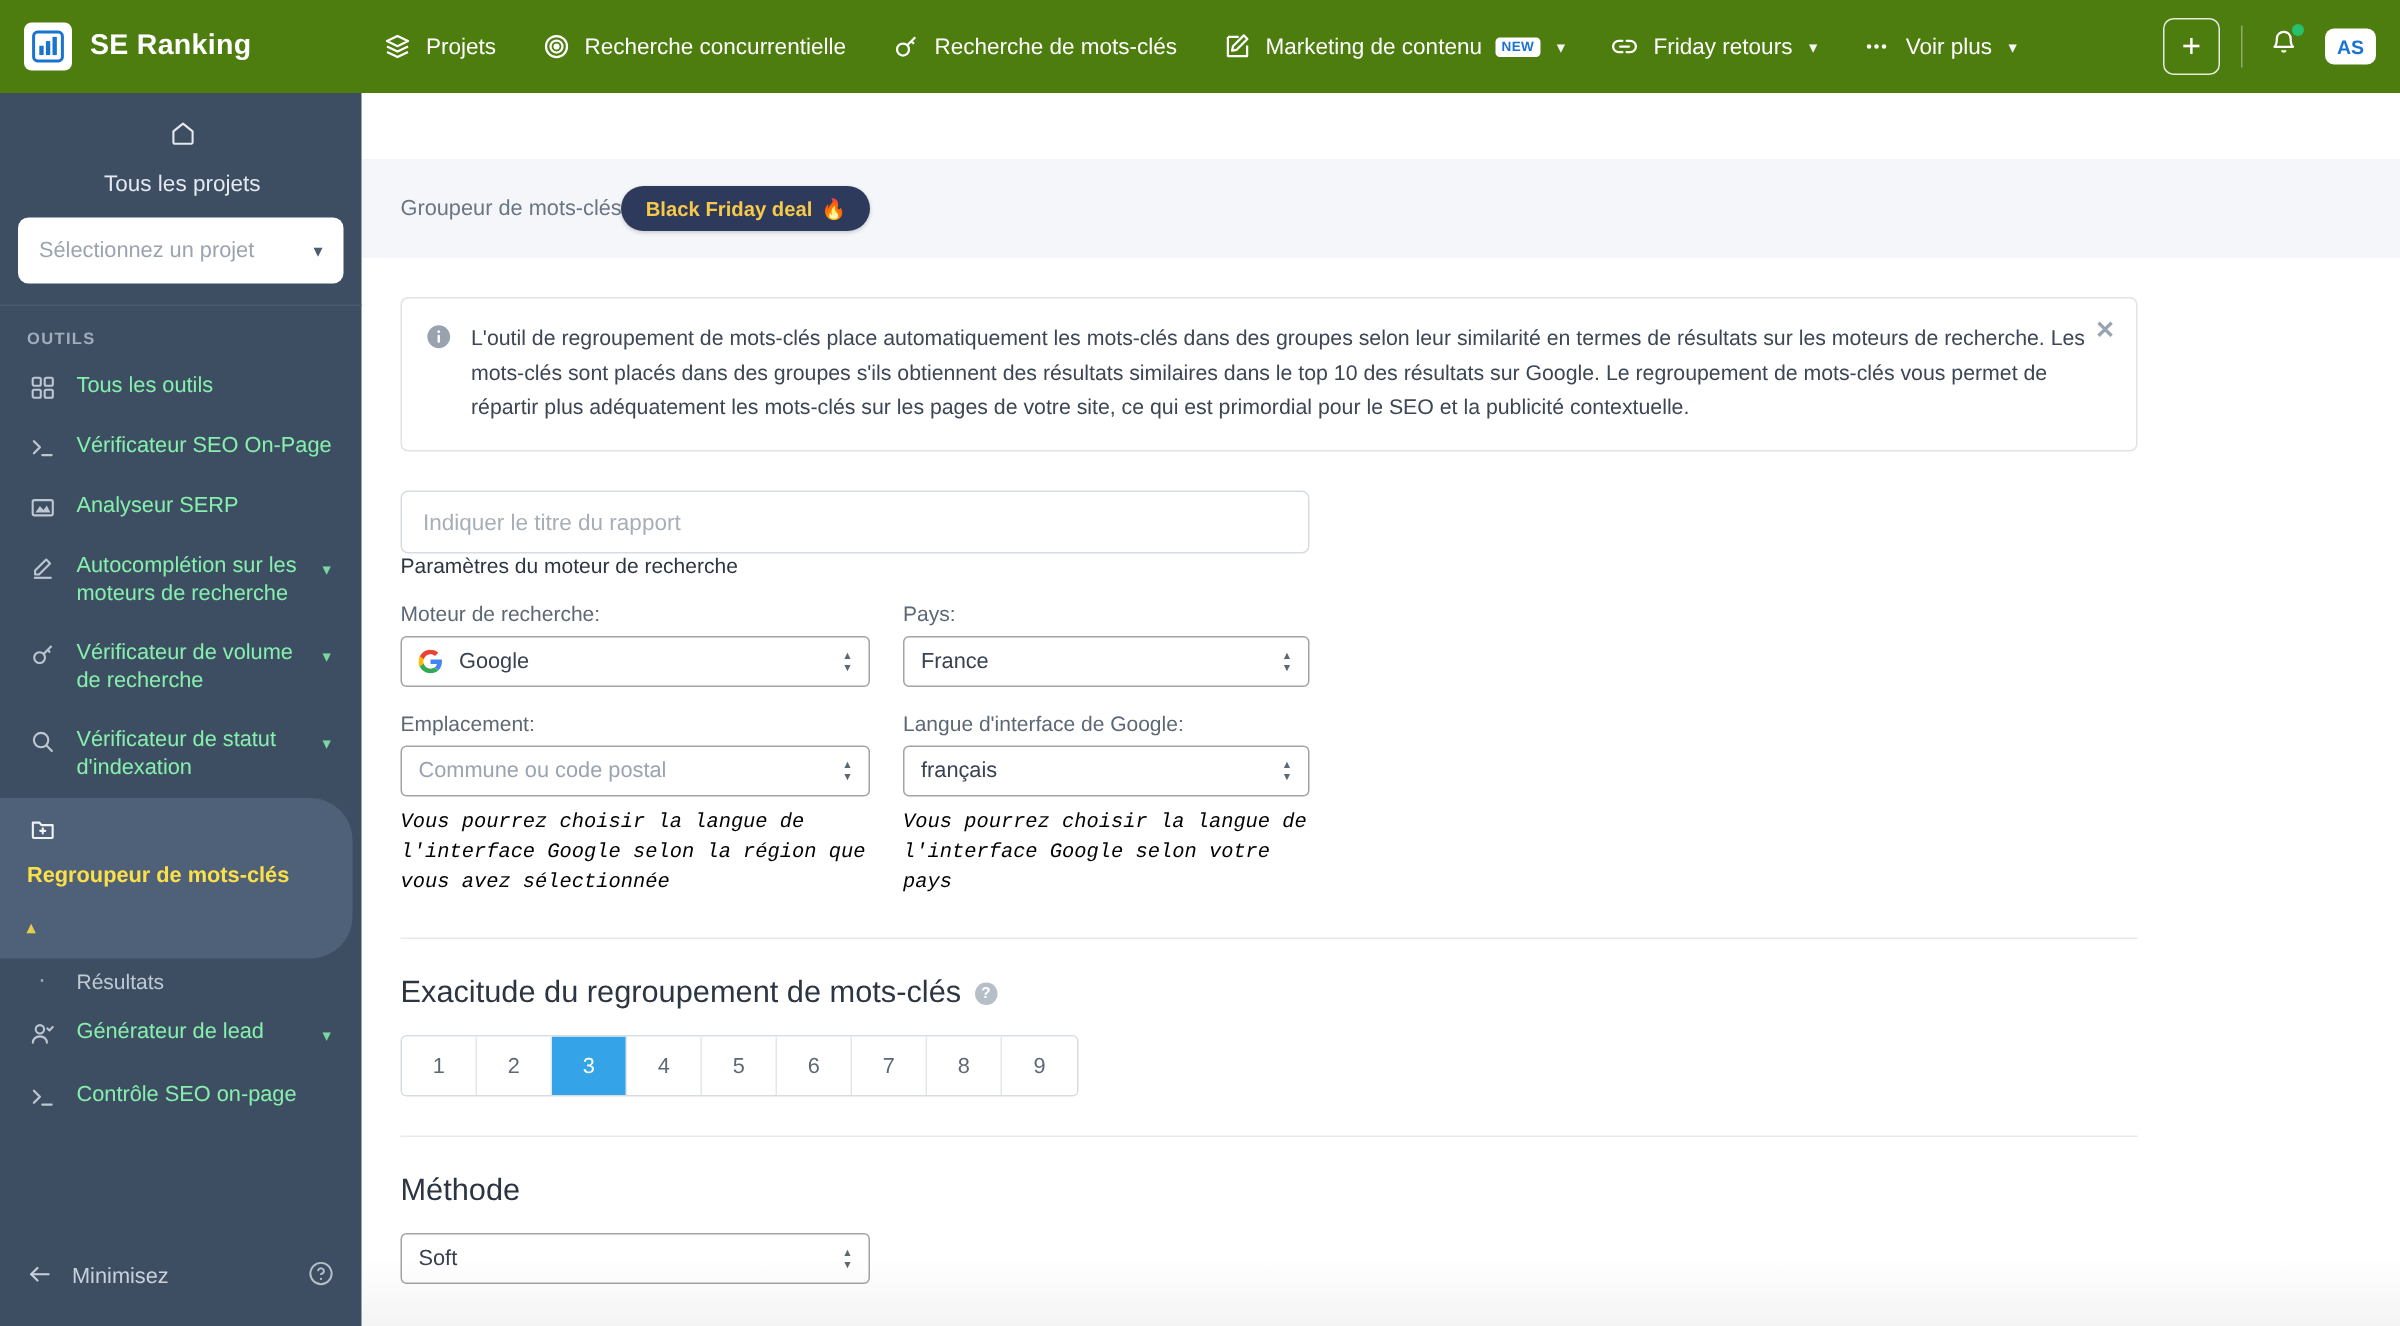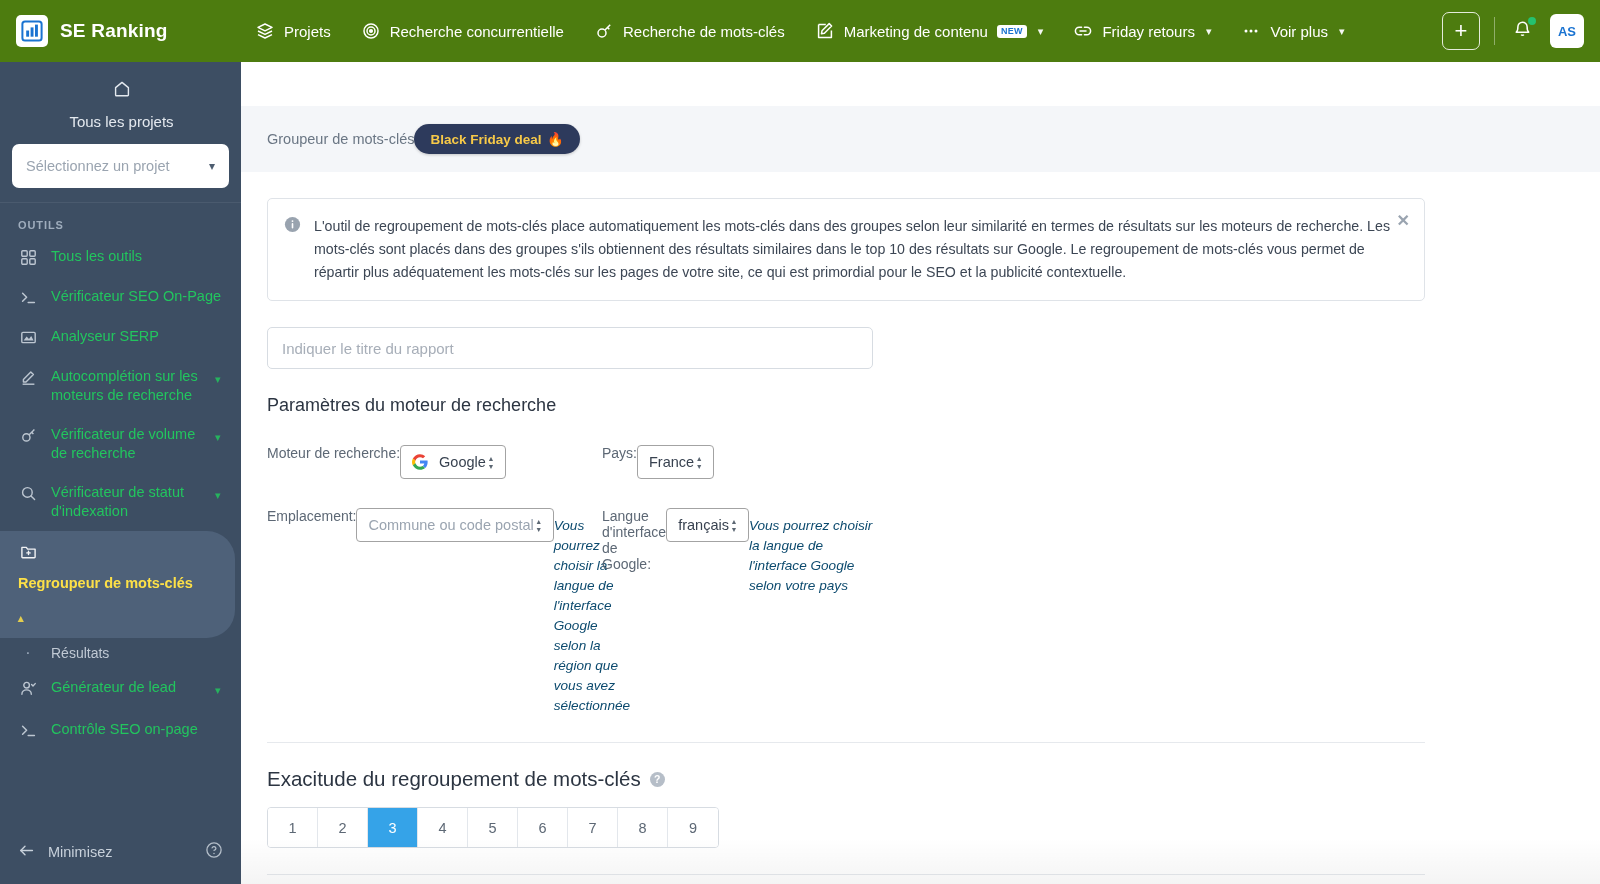--- a/index.html
+++ b/index.html
@@ -50,21 +50,21 @@
     border-radius: 7px; display:flex; align-items:center; justify-content:center;
     cursor:pointer; font-size:22px; line-height:1; font-weight:300;
   }
   .vdiv { width:1px; height:28px; background: rgba(255,255,255,.38); }
   .bell-wrap { position:relative; cursor:pointer; padding:2px 4px; }
   .bell-dot {
     position:absolute; top:-1px; right:0px; width:8px; height:8px;
     border-radius:50%; background:#25c16f;
   }
   .avatar {
-    width:34px; height:34px; border-radius:6px; background:#fff; color:#1a73d1;
+    width:34px; height:24px; border-radius:6px; background:#fff; color:#1a73d1;
     display:flex; align-items:center; justify-content:center;
     font-size:13px; font-weight:700; cursor:pointer;
   }
 
   
   .body { flex: 1 1 auto; display:flex; min-height:0; }
 
   
   .sidebar {
     width: 241px; flex: 0 0 241px; background: #3d4e63;
@@ -87,21 +87,21 @@
   .project-select .chev { color:#4d5d70; font-size:12px; }
 
   .tools-label {
     font-size:11px; letter-spacing:.9px; font-weight:700; color:#9fadbd;
     padding: 16px 0 6px 18px;
   }
   .nav-list { display:flex; flex-direction:column; }
   .nav-item {
     display:flex; align-items:flex-start; gap:13px;
     padding: 10px 14px 10px 18px;
-    font-size:14.5px; line-height:19px; color:#22c55e; cursor:pointer;
+    font-size:14.5px; line-height:19px; color:#86efac; cursor:pointer;
     position:relative;
   }
   .nav-item .ni-ico { flex:0 0 20px; width:20px; height:20px; display:flex; align-items:center; justify-content:center; margin-top:0px; opacity:.92; }
   .nav-item .ni-label { flex:1 1 auto; }
   .nav-item .ni-chev { flex:0 0 12px; font-size:11px; opacity:.85; margin-top:3px; }
   .nav-item.active {
     background:#4e6179; color:#fde047; font-weight:700;
     border-top-right-radius: 28px; border-bottom-right-radius: 28px;
     margin-right: 6px;
     flex-direction: column;
@@ -148,36 +148,36 @@
     cursor:pointer; line-height:1; font-weight:600;
   }
 
   .title-input {
     margin-top: 26px; width: 606px; height: 42px;
     border:1px solid #d7dce2; border-radius:5px; background:#fff;
     padding: 0 14px; font-size:15px; color:#2c3542; font-family:"Liberation Sans", sans-serif;
   }
   .title-input::placeholder { color:#a7aeb8; }
 
-  .sec-title { font-size:18px; color:#2c3542; font-weight:400; margin-top: 26px; }
+  .sec-title { font-size:14px; color:#2c3542; font-weight:400; }
 
   .grid2 { display:grid; grid-template-columns: 313px 271px; column-gap: 22px; margin-top: 16px; }
-  .fgroup { display:flex; flex-direction:row;margin-top:13px; }
+  .fgroup { display:flex; flex-direction:column; }
   .flabel { font-size:14px; color:#5d6875; margin-bottom:7px; }
   .sel {
     height:34px; border:1px solid #a3a3a3; border-radius:4px; background:#fff;
     display:flex; align-items:center; padding: 0 9px 0 11px;
     font-size:14.5px; color:#384250; cursor:pointer; position:relative;
   }
   .sel .sel-val { flex:1 1 auto; white-space:nowrap; overflow:hidden; text-overflow:ellipsis; }
   .sel .sel-val.ph { color:#9aa4b0; }
   .sel .gico { flex:0 0 18px; margin-right:9px; display:flex; align-items:center; }
   .spin { flex:0 0 10px; display:flex; flex-direction:column; align-items:center; gap:3px; color:#5c6773; }
   .spin i { font-style:normal; font-size:7px; line-height:5px; }
-  .hint { font-size:13.6px; line-height:20px; color:#0c4a6e; font-style:italic; margin-top:8px; }
+  .hint { font-size:13.6px; line-height:20px; color:#000000; font-style:italic; margin-top:8px;font-family:Liberation Mono, monospace; }
 
   .hr { height:1px; background:#e6e9ed; margin: 26px 0 0 0; }
 
   .sec-title2 { font-size:20.5px; color:#2c3542; font-weight:400; margin-top:24px; display:flex; align-items:center; gap:9px; }
   .qmark {
     width:15px; height:15px; border-radius:50%; background:#b6bec8; color:#fff;
     font-size:10.5px; font-weight:700; display:flex; align-items:center; justify-content:center;
     cursor:pointer;
   }
 

